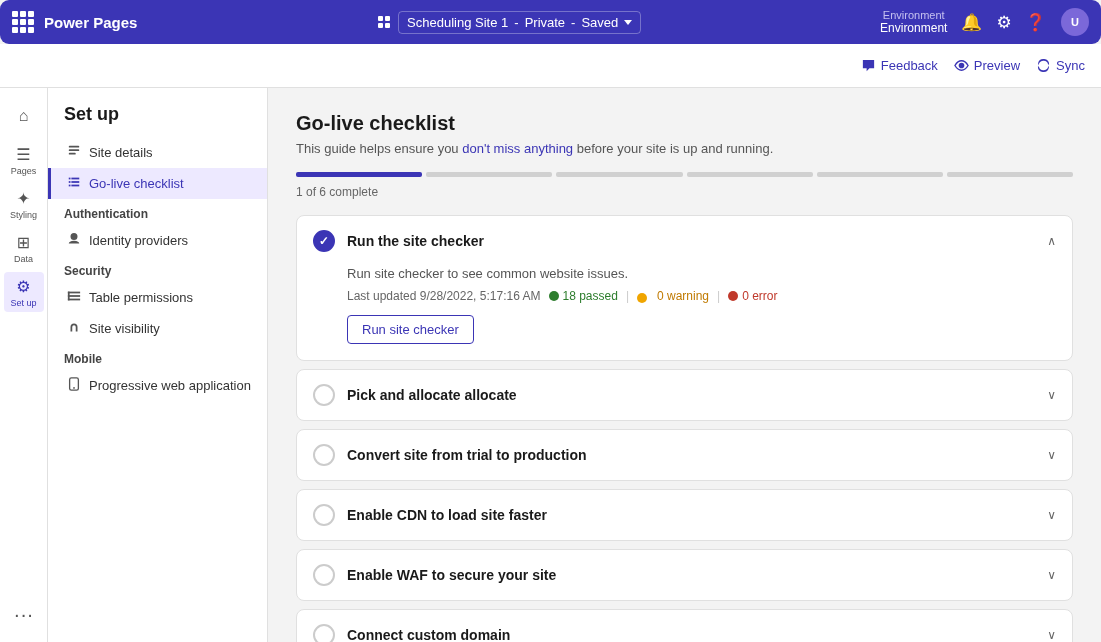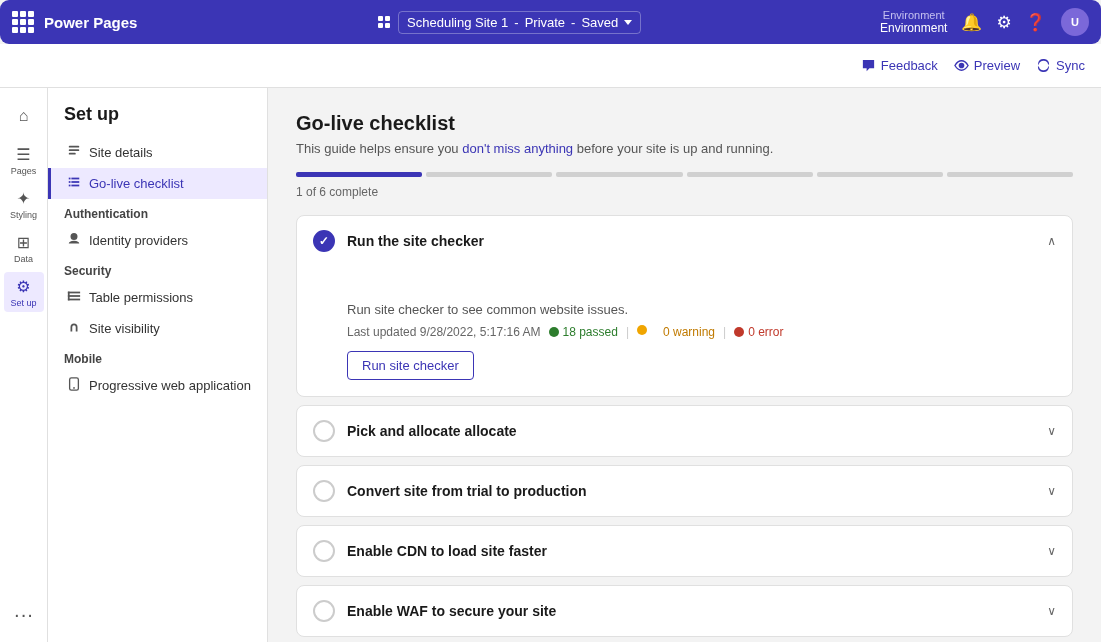--- a/index.html
+++ b/index.html
@@ -150,24 +150,24 @@
       justify-content: center;
       flex-shrink: 0;
     }
     .check-circle.done { background: #3b35b5; border-color: #3b35b5; }
     .check-circle.done::after { content: '✓'; color: white; font-size: 12px; font-weight: 700; }
     .checklist-label { font-weight: 600; font-size: 14px; color: #1a1a1a; flex: 1; }
     .chevron-icon { color: #666; font-size: 12px; }
 
     
     .checklist-expanded { padding: 0 16px 16px 50px; }
-    .expanded-desc { font-size: 13px; color: #555; margin-bottom: 8px; margin-top: 36px; }
+    .expanded-desc { font-size: 13px; color: #555; margin-bottom: 8px; }
     .expanded-meta { font-size: 12px; color: #666; display: flex; align-items: center; gap: 8px; margin-bottom: 12px; flex-wrap: wrap; }
     .meta-passed { color: #2d7d2d; display: flex; align-items: center; gap: 4px; }
-    .meta-warning { color: #c07a00; display: flex; align-items: flex-start; gap: 16px; }
+    .meta-warning { color: #c07a00; display: flex; align-items: flex-end; gap: 10px; }
     .meta-error { color: #c0392b; display: flex; align-items: center; gap: 4px; }
     .meta-dot-green { width: 10px; height: 10px; border-radius: 50%; background: #2d7d2d; }
     .meta-dot-yellow { width: 10px; height: 10px; border-radius: 50%; background: #f0a500; }
     .meta-dot-red { width: 10px; height: 10px; border-radius: 50%; background: #c0392b; }
     .meta-sep { color: #ccc; }
     .run-btn {
       background: white;
       border: 1px solid #3b35b5;
       color: #3b35b5;
       padding: 6px 14px;

